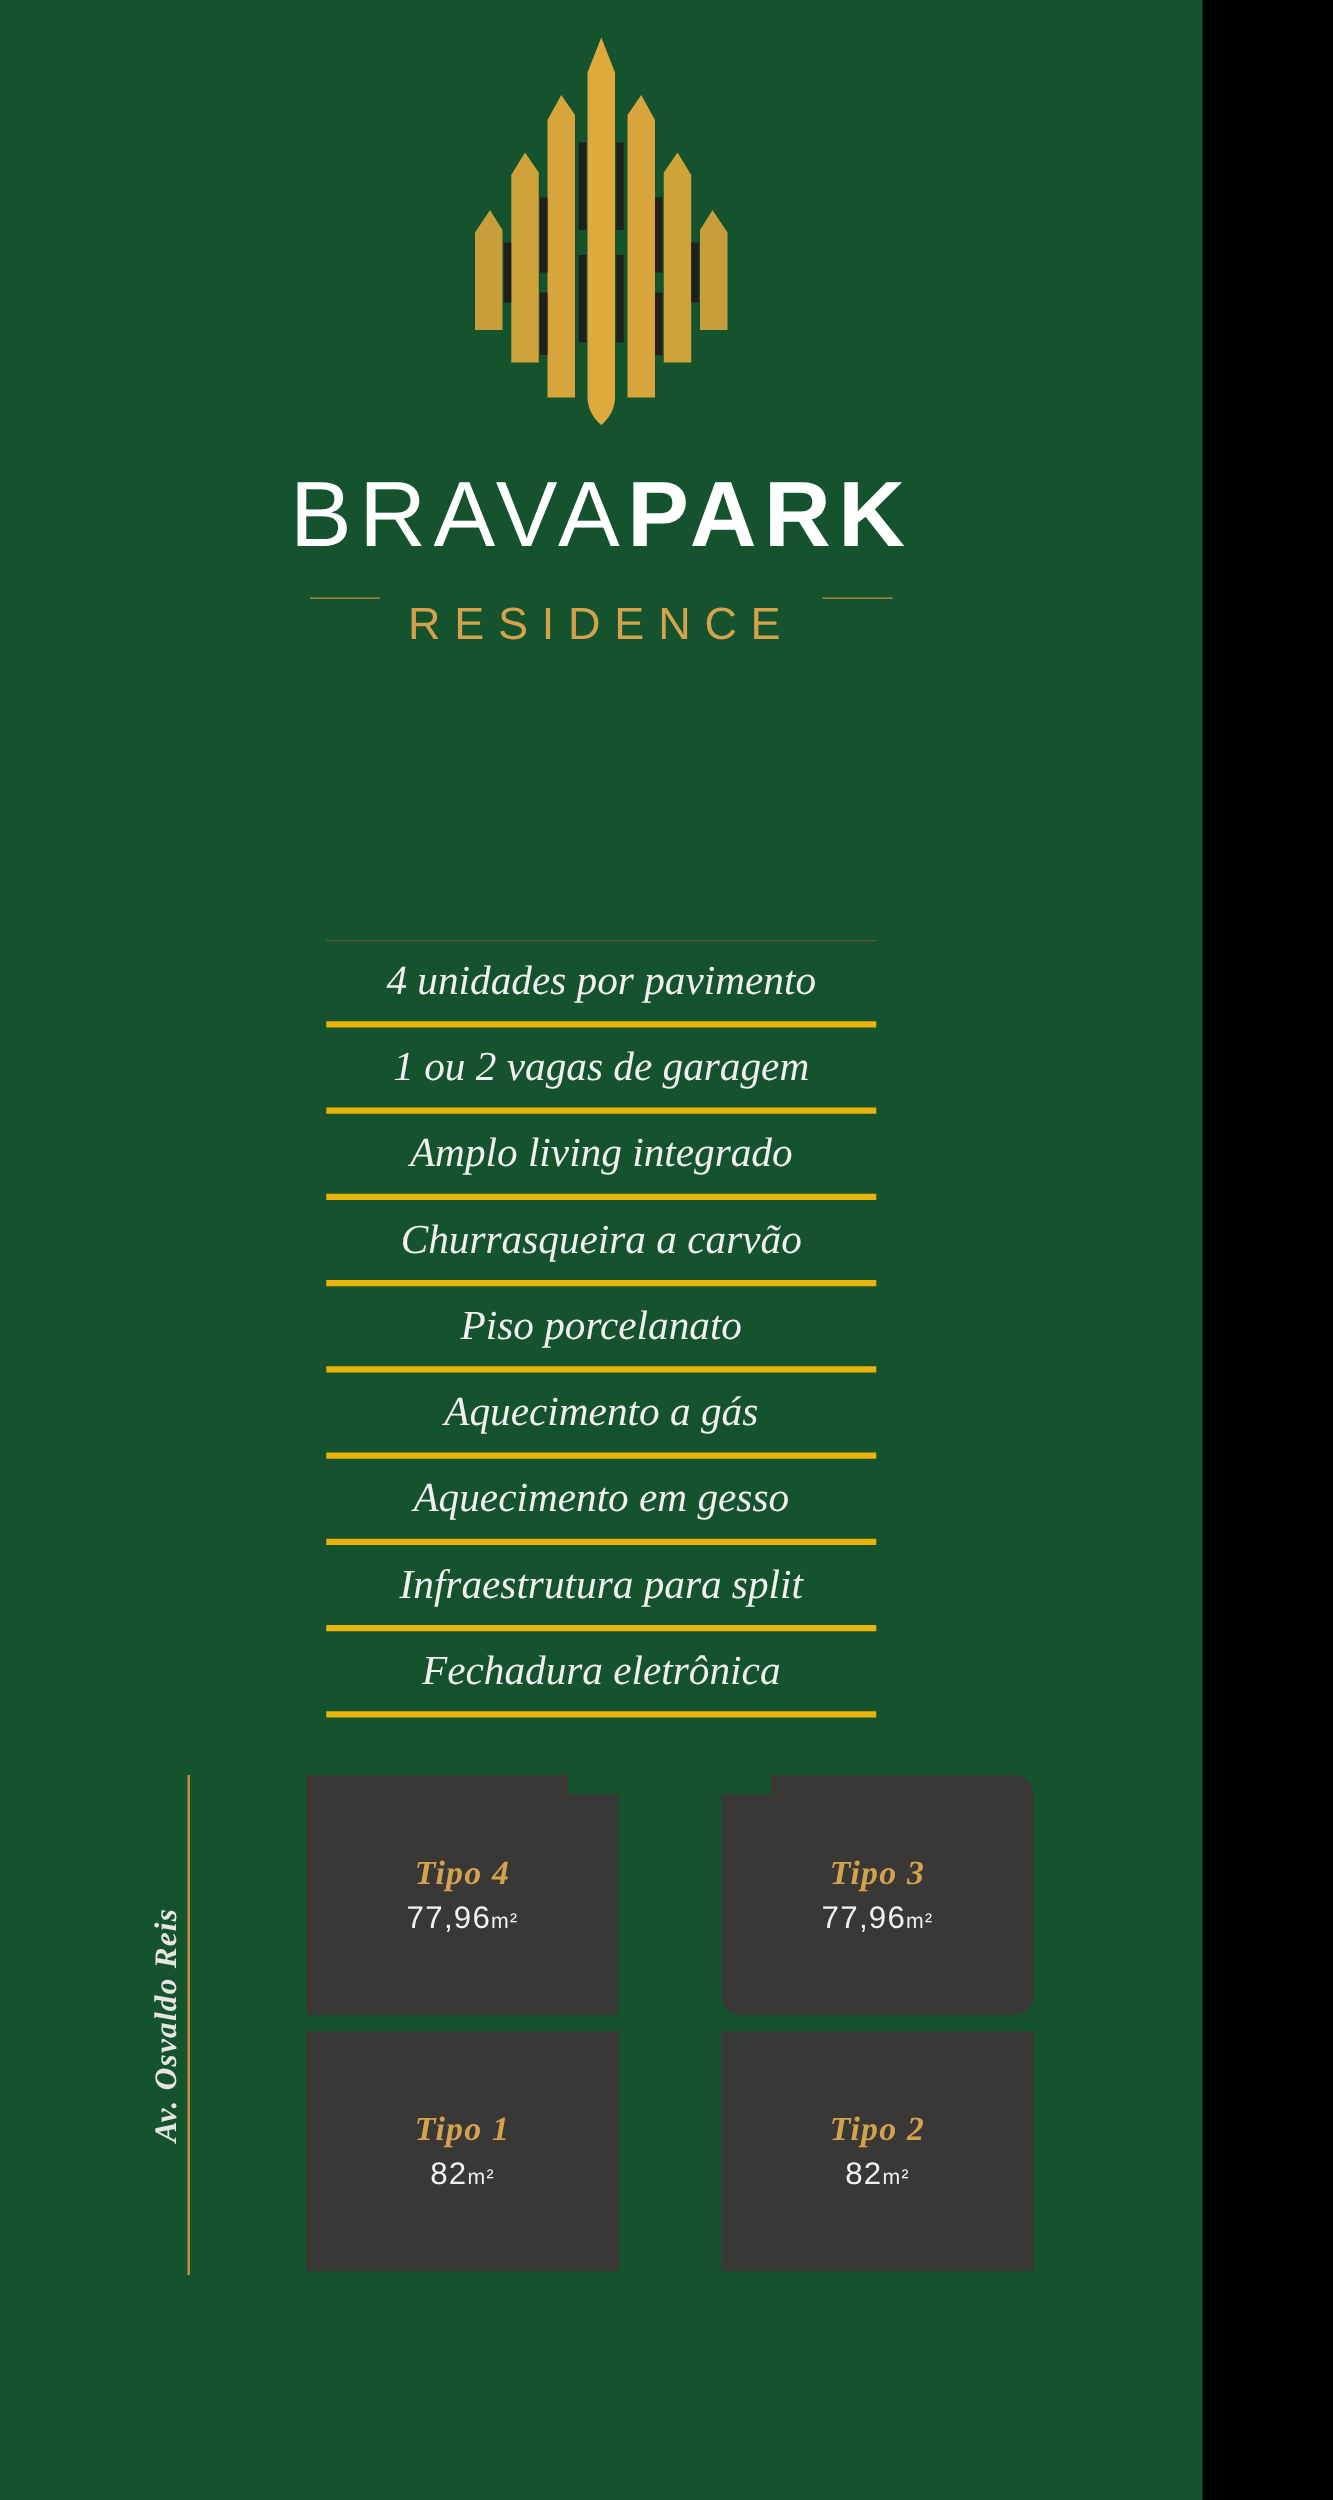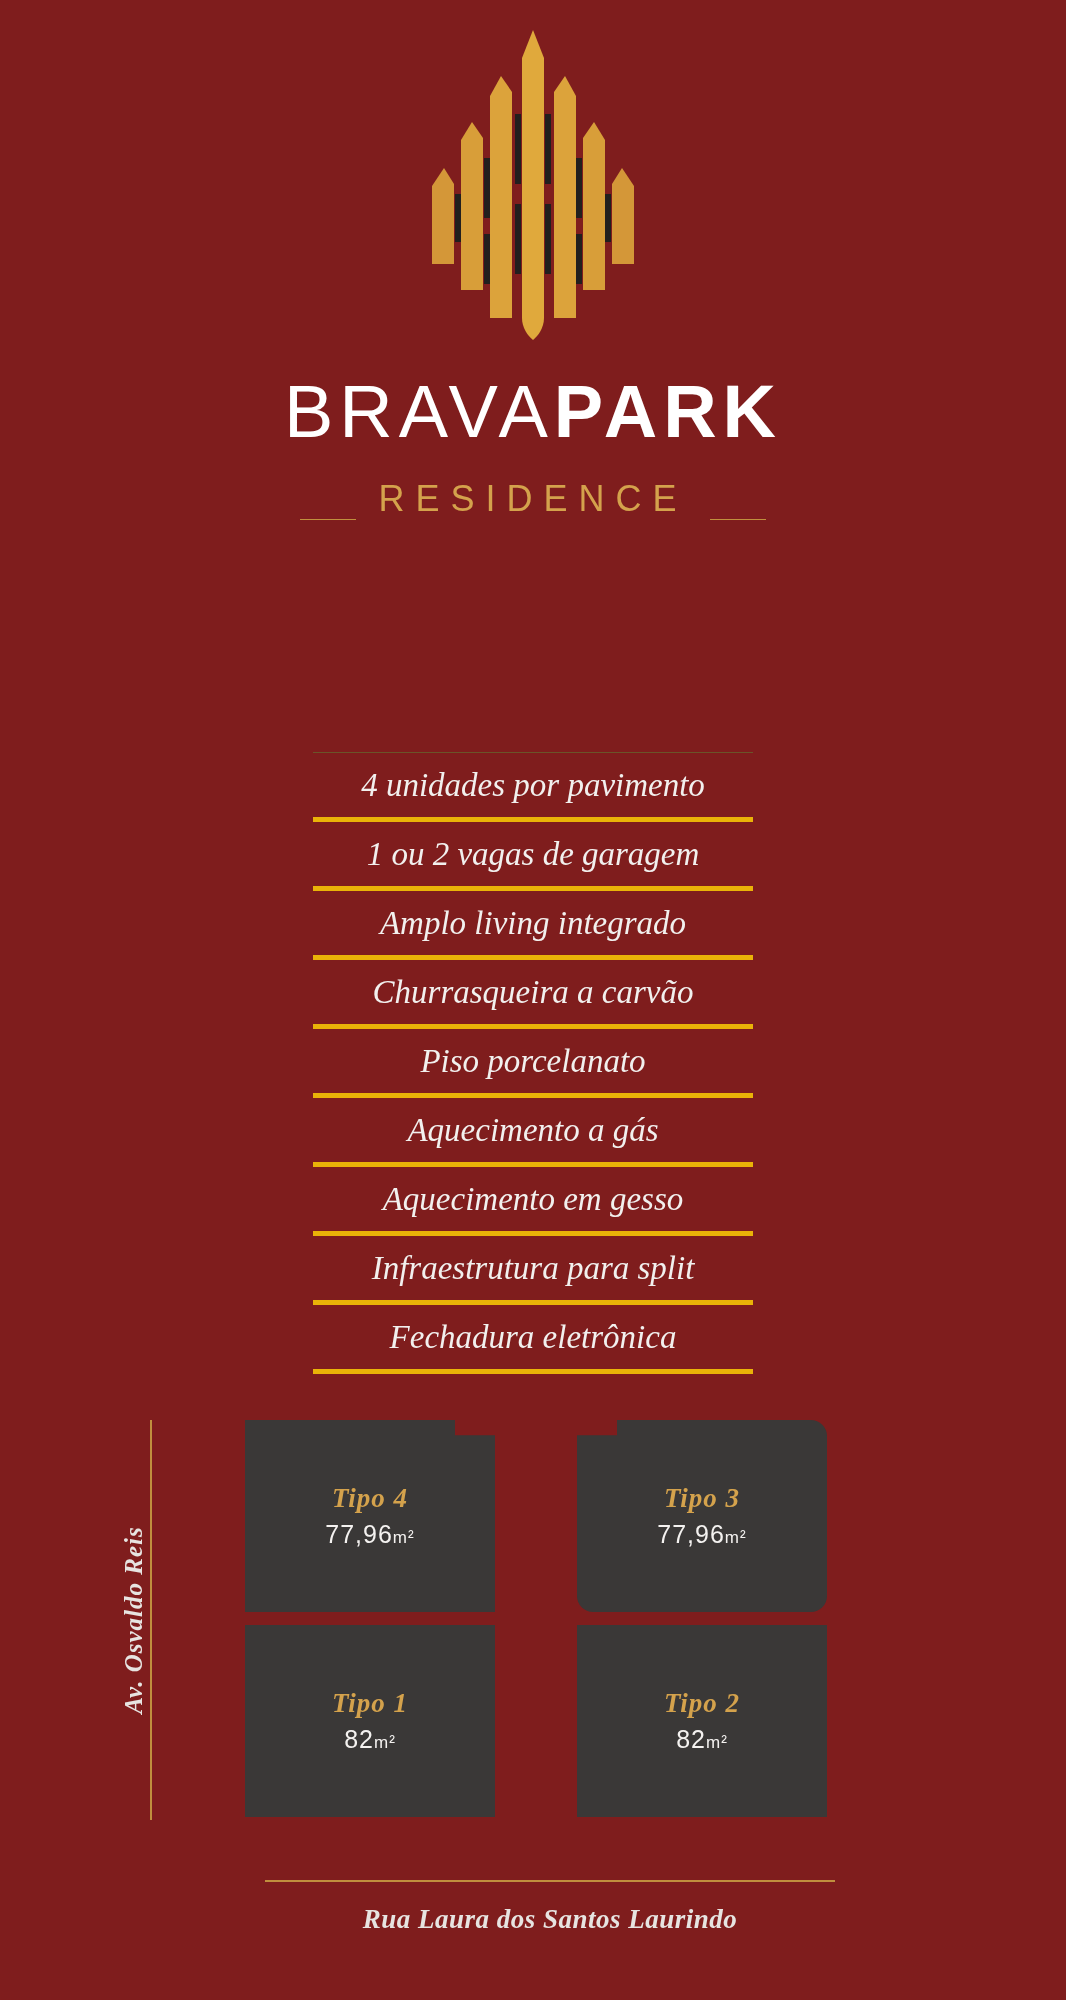--- a/index.html
+++ b/index.html
@@ -5,23 +5,23 @@
   html, body {
     margin: 0;
     padding: 0;
     background: #000;
   }
   body {
     font-family: "Liberation Sans", sans-serif;
   }
   .page {
     position: relative;
-    width: 1066px;
+    width: 962px;
     height: 2000px;
-    background: #7f1d1d;
+    background: #14532d;
     overflow: hidden;
   }
 
   
   .logo-mark {
     position: absolute;
     top: 18px;
     left: 0;
     width: 100%;
     height: 330px;
@@ -51,21 +51,21 @@
     color: #ffffff;
     font-weight: 700;
   }
 
   .residence-row {
     position: absolute;
     top: 478px;
     left: 0;
     width: 100%;
     display: flex;
-    align-items: flex-end;
+    align-items: flex-start;
     justify-content: center;
     gap: 22px;
   }
   .residence-row .rule {
     width: 56px;
     height: 1px;
     background: #c08f3e;
   }
   .residence-row .residence {
     color: #d4a24c;
@@ -319,20 +319,16 @@
 
       <div class="unit unit-t2">
         <div class="unit-inner">
           <div class="tipo">Tipo 2</div>
           <div class="area"><span>82</span><span class="sup">m²</span></div>
         </div>
       </div>
 
     </div>
 
-    <div class="street-horizontal">
-      <div class="h-line"></div>
-      <div class="h-text">Rua Laura dos Santos Laurindo</div>
-    </div>
 
   </div>
 
 </div>
 
 </body></html>

